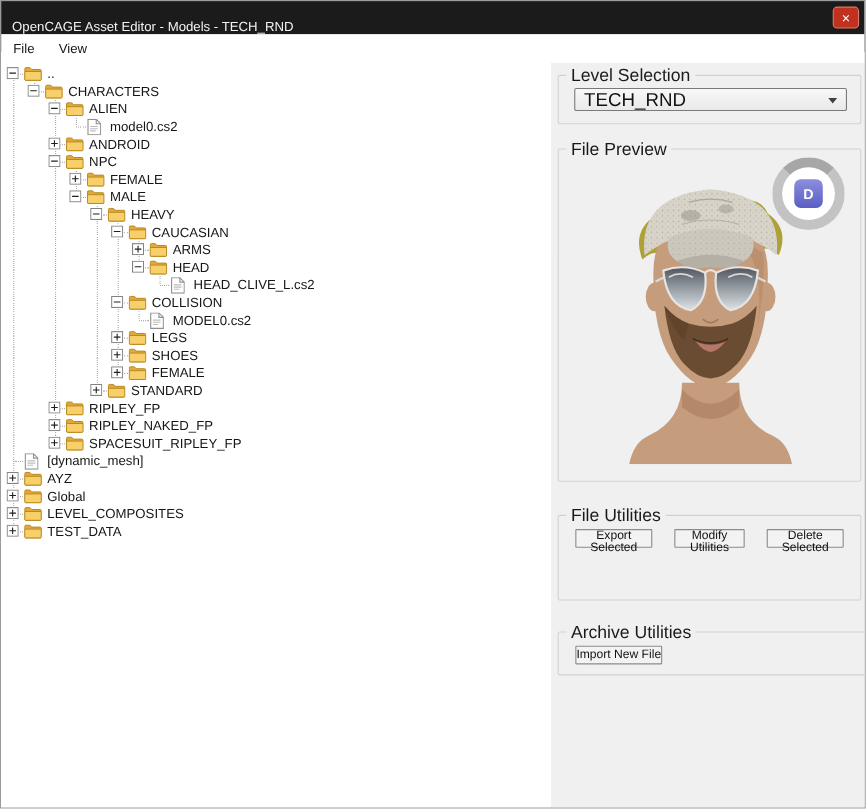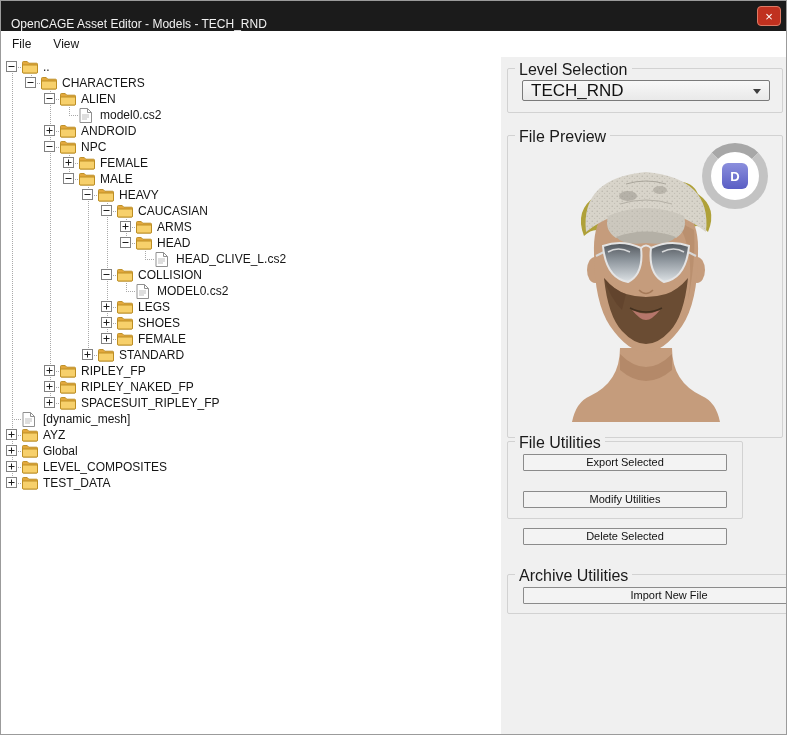--- a/index.html
+++ b/index.html
@@ -35,21 +35,21 @@
   .tlabel{padding:0 3px;white-space:nowrap;}
   
   .rightpanel{position:absolute;left:500px;top:56px;right:0;bottom:0;background:#f0f0f0;}
   .group{position:absolute;border:1px solid #d2d2d2;border-radius:2px;}
   .gtitle{position:absolute;top:-8px;left:7px;background:#f0f0f0;padding:0 4px;font-size:16px;color:#1a1a1a;white-space:nowrap;}
   .combo{position:absolute;left:14px;top:11px;width:248px;height:21px;
     background:linear-gradient(#f8f8f8,#e9e9e9);border:1px solid #7a7a7a;border-radius:2px;
     display:flex;align-items:center;font-size:17px;padding:0 8px;color:#111;}
   .combo-arrow{position:absolute;right:8px;top:8px;width:0;height:0;
     border-left:4px solid transparent;border-right:4px solid transparent;border-top:5px solid #3f3f3f;}
-  .btncol{position:absolute;left:15px;right:15px;top:12px;display:flex;flex-direction:column;gap:20px;}
+  .btncol{position:absolute;left:15px;right:15px;top:12px;display:flex;flex-direction:row;gap:20px;}
   .wbtn{height:17px;background:#f3f3f3;border:1px solid #8b8b8b;border-radius:1px;
     font-family:"Liberation Sans",sans-serif;font-size:11px;color:#111;line-height:1;}
   .portrait{position:absolute;left:48px;top:4px;}
   .spinner{position:absolute;right:14px;top:7px;width:66px;height:66px;background:#fff;
     border:9px solid #c3c3c3;border-top-color:#a7a7a7;border-radius:50%;
     display:flex;align-items:center;justify-content:center;}
   .spincore{width:26px;height:26px;border-radius:6px;display:flex;align-items:center;justify-content:center;
     color:#fff;font-size:13px;font-weight:bold;}
 </style>
 </head>
@@ -763,21 +763,21 @@
       <path d="M76 170 Q90 177 104 170 Q96 180 90 180 Q84 180 76 170 Z" fill="#B5766B"></path>
       <path d="M74 168 Q90 176 106 168" stroke="#42301f" stroke-width="1.5" fill="none"></path>
     </svg>
     <div class="spinner">
       <div class="spincore" style="background: linear-gradient(rgb(139, 143, 221), rgb(90, 94, 196));">
         <span>D</span>
       </div>
     </div>
   </div>
 
-  <div class="group" style="left:6px;top:384px;width:236px;height:78px;">
+  <div class="group" style="left:6px;top:411px;width:276px;height:78px;">
     <span class="gtitle">File Utilities</span>
     <div class="btncol" id="file-btns">
         <button class="wbtn">Export Selected</button>
         <button class="wbtn">Modify Utilities</button>
         <button class="wbtn">Delete Selected</button>
       </div>
   </div>
 
   <div class="group" style="left:6px;top:517px;width:324px;height:40px;">
     <span class="gtitle">Archive Utilities</span>

